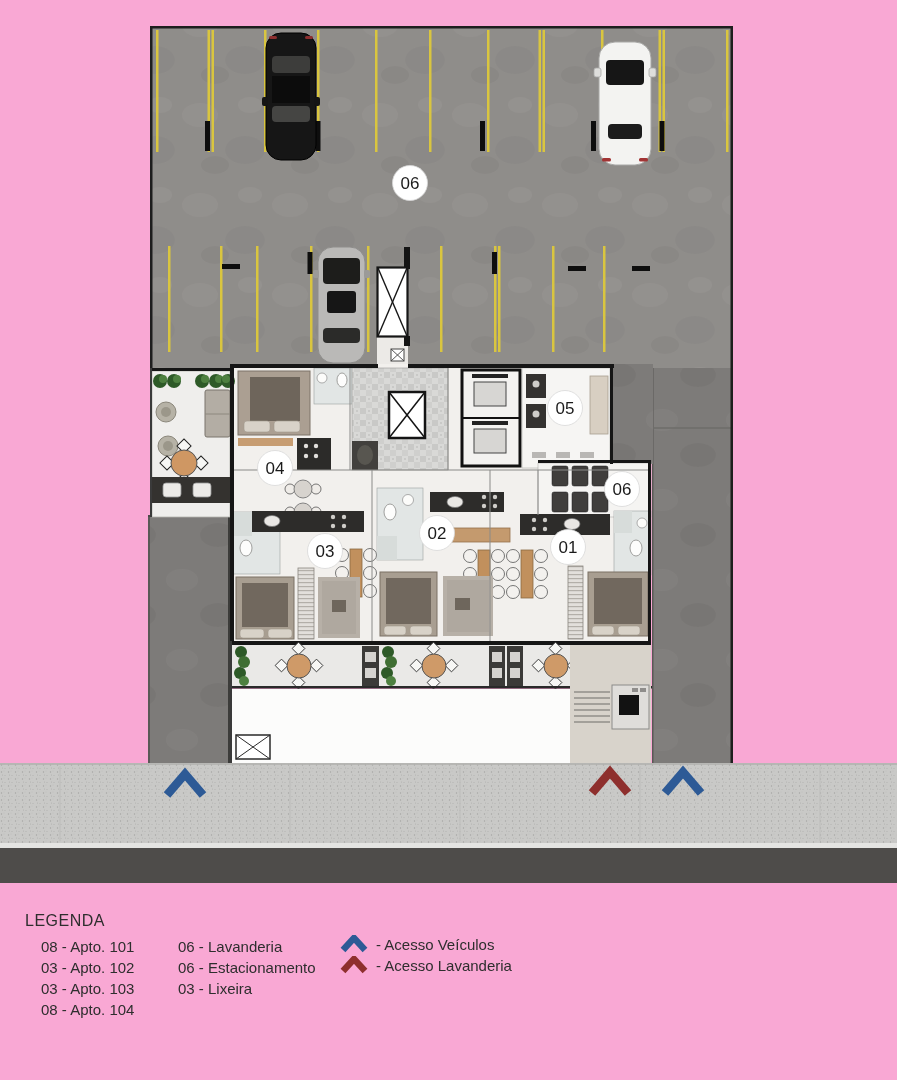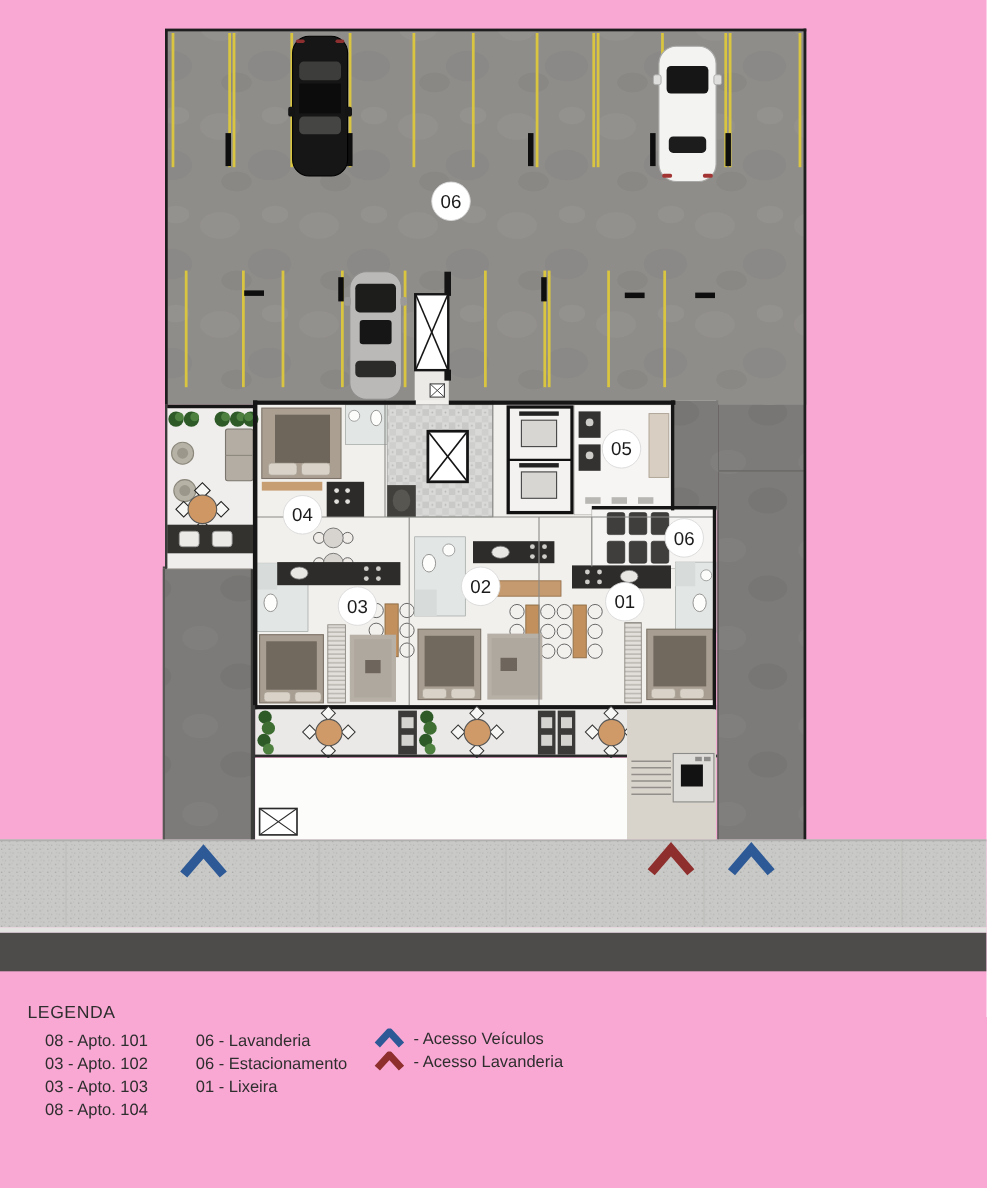--- a/index.html
+++ b/index.html
@@ -486,21 +486,21 @@
   <div class="legend-title">LEGENDA</div>
   <div class="legend-col col1">
     <div>08 - Apto. 101</div>
     <div>03 - Apto. 102</div>
     <div>03 - Apto. 103</div>
     <div>08 - Apto. 104</div>
   </div>
   <div class="legend-col col2">
     <div>06 - Lavanderia</div>
     <div>06 - Estacionamento</div>
-    <div>01 - Lixeira</div>
+    <div>03 - Lixeira</div>
   </div>
   <div class="access">
     <div class="access-row">
       <svg width="28" height="18" viewBox="0 0 28 18">
         <polyline points="3,15 14,3 25,15" fill="none" stroke-width="6.5" stroke="#2d5a96"></polyline>
       </svg>
       <span class="access-label">- Acesso Veículos</span>
     </div>
     <div class="access-row">
       <svg width="28" height="18" viewBox="0 0 28 18">

